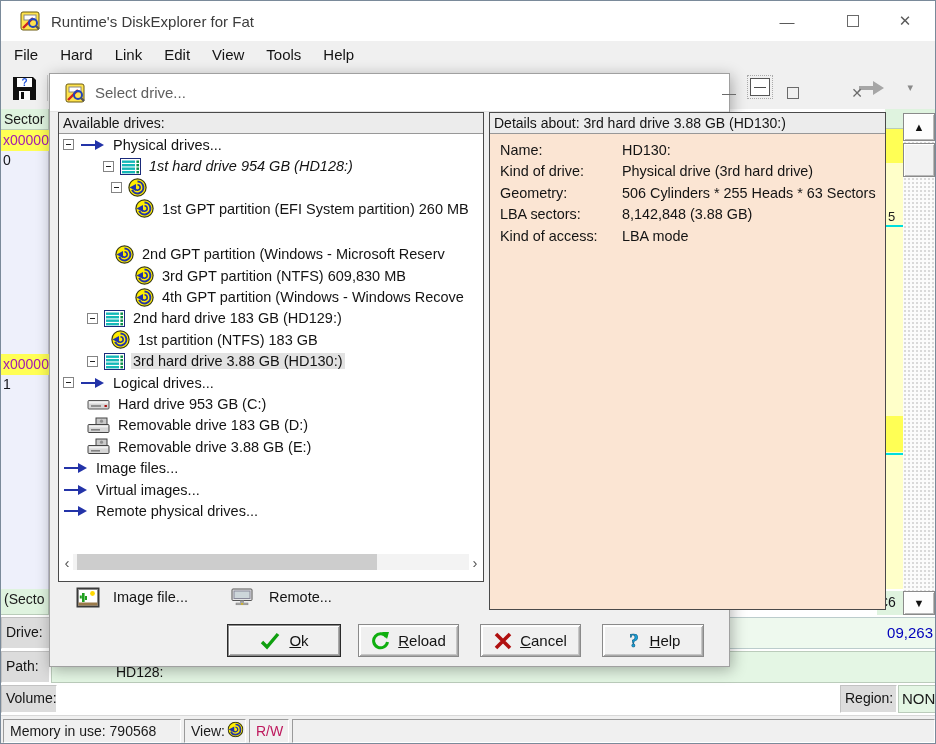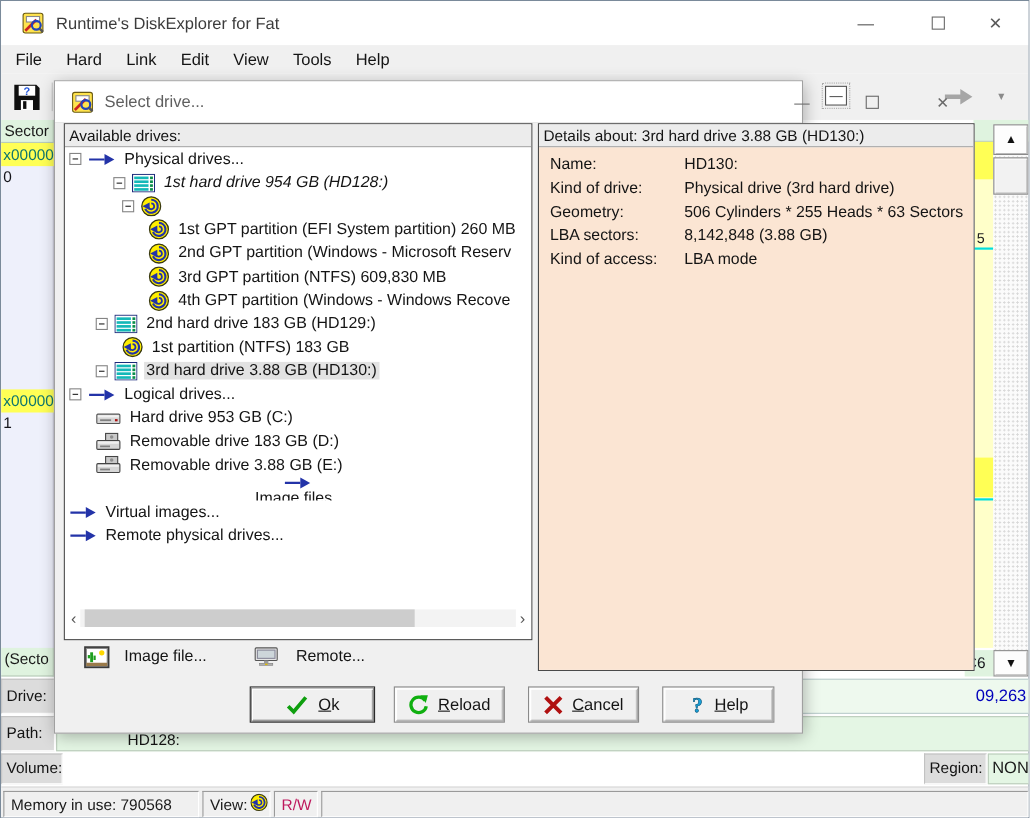--- a/index.html
+++ b/index.html
@@ -21,21 +21,21 @@
   #toolbar { position:absolute; left:0; top:66px; width:100%; height:42px; background:#f0f0f0; }
   #save-btn { position:absolute; left:6px; top:4px; width:34px; height:34px; display:flex; align-items:center; justify-content:center; }
   #tb-sep { position:absolute; left:46px; top:8px; width:1px; height:26px; background:#c9c9c9; }
   #fwd-btn { position:absolute; right:46px; top:8px; width:34px; height:26px; display:flex; align-items:center; justify-content:center; }
   #fwd-caret { position:absolute; right:22px; top:14px; color:#8a8a8a; font-size:11px; }
 
   
   .greencell { background:#dff3df; border-bottom:1px solid #b9ccb9; border-right:1px solid #b9ccb9; font-size:14px; padding:2px 3px; white-space:nowrap; overflow:hidden; }
   #sector-col { position:absolute; left:0; top:108px; width:48px; height:506px; background:#eef0fb; border-right:1px solid #c5c5d5; }
   #sector-header { position:absolute; left:0; top:108px; width:48px; height:21px; }
-  .addr-cell { position:absolute; left:0; width:48px; height:21px; background:#ffff55; color:#0f766e; padding:2px 2px; font-size:14px; white-space:nowrap; overflow:hidden; }
+  .addr-cell { position:absolute; left:0; width:48px; height:21px; background:#ffff55; color:#a21caf; padding:2px 2px; font-size:14px; white-space:nowrap; overflow:hidden; }
   .addr-sub { position:absolute; left:2px; width:44px; height:20px; font-size:14px; color:#14141a; }
   #sector-footer { position:absolute; left:0; top:588px; width:48px; height:26px; font-size:14px; }
 
   #hexcol { position:absolute; left:884px; top:128px; width:18px; height:460px; background:#ffffc9; }
   .hex-hi { position:absolute; left:0; width:18px; background:#ffff55; }
   .hex-cyan { position:absolute; left:0; width:18px; height:2px; background:#00dede; }
   #hex-digit { position:absolute; left:3px; top:80px; color:#202020; font-size:13px; }
   #right-header-strip { position:absolute; left:884px; top:108px; width:52px; height:20px; background:#dff3df; border-bottom:1px solid #b9ccb9; }
 
   .vsb-btn { position:absolute; left:902px; width:32px; background:#fdfdfd; border:1px solid #8a8a8a; box-shadow:inset 1px 1px 0 #ffffff, inset -1px -1px 0 #b9b9b9; display:flex; align-items:center; justify-content:center; font-size:11px; color:#111; }
@@ -264,21 +264,21 @@
             <span class="tree-icon">
               <svg width="19" height="19" viewBox="0 0 19 19">
                 <circle cx="9.5" cy="9.5" r="8.6" fill="#ffee00" stroke="#3a3a10" stroke-width="1.2"></circle>
                 <path d="M9.5 3.6 a5.9 5.9 0 1 1 -5.4 8.3" fill="none" stroke="#2333a8" stroke-width="2"></path>
                 <path d="M9.5 6.8 a2.7 2.7 0 1 1 -2.5 3.8" fill="none" stroke="#2333a8" stroke-width="1.6"></path>
                 <polygon points="1.5,9.5 8,6 8,13" fill="#2333a8"></polygon>
               </svg>
             </span>
             <span class="tree-label">1st GPT partition (EFI System partition) 260 MB</span>
           </div>
-          <div class="tree-row" style="padding-left: 76px;">
+          <div class="tree-row" style="padding-left: 56px; margin-top: 24px;">
             <span class="tree-icon">
               <svg width="19" height="19" viewBox="0 0 19 19">
                 <circle cx="9.5" cy="9.5" r="8.6" fill="#ffee00" stroke="#3a3a10" stroke-width="1.2"></circle>
                 <path d="M9.5 3.6 a5.9 5.9 0 1 1 -5.4 8.3" fill="none" stroke="#2333a8" stroke-width="2"></path>
                 <path d="M9.5 6.8 a2.7 2.7 0 1 1 -2.5 3.8" fill="none" stroke="#2333a8" stroke-width="1.6"></path>
                 <polygon points="1.5,9.5 8,6 8,13" fill="#2333a8"></polygon>
               </svg>
             </span>
             <span class="tree-label">2nd GPT partition (Windows - Microsoft Reserv</span>
           </div>
@@ -387,21 +387,21 @@
               <svg width="23" height="17" viewBox="0 0 23 17">
                 <rect x="9" y="1" width="11" height="6.5" fill="#c9c9c9" stroke="#444"></rect>
                 <circle cx="14.5" cy="4.2" r="1.6" fill="#8f8f8f"></circle>
                 <rect x="1" y="7.5" width="21" height="8" rx="1" fill="#d6d6d6" stroke="#444"></rect>
                 <rect x="2" y="8.6" width="19" height="1.8" fill="#f0f0f0"></rect>
                 <rect x="4" y="12" width="9" height="1.6" fill="#808080"></rect>
               </svg>
             </span>
             <span class="tree-label">Removable drive 3.88 GB (E:)</span>
           </div>
-          <div class="tree-row" style="padding-left: 4px; flex-direction: column;">
+          <div class="tree-row" style="padding-left: 4px;">
             <span class="tree-icon">
               <svg width="25" height="12" viewBox="0 0 25 12">
                 <path d="M1 6 H15" stroke="#2333a8" stroke-width="2"></path>
                 <polygon points="15,1 24,6 15,11" fill="#2333a8"></polygon>
               </svg>
             </span>
             <span class="tree-label">Image files...</span>
           </div>
           <div class="tree-row" style="padding-left: 4px;">
             <span class="tree-icon">

